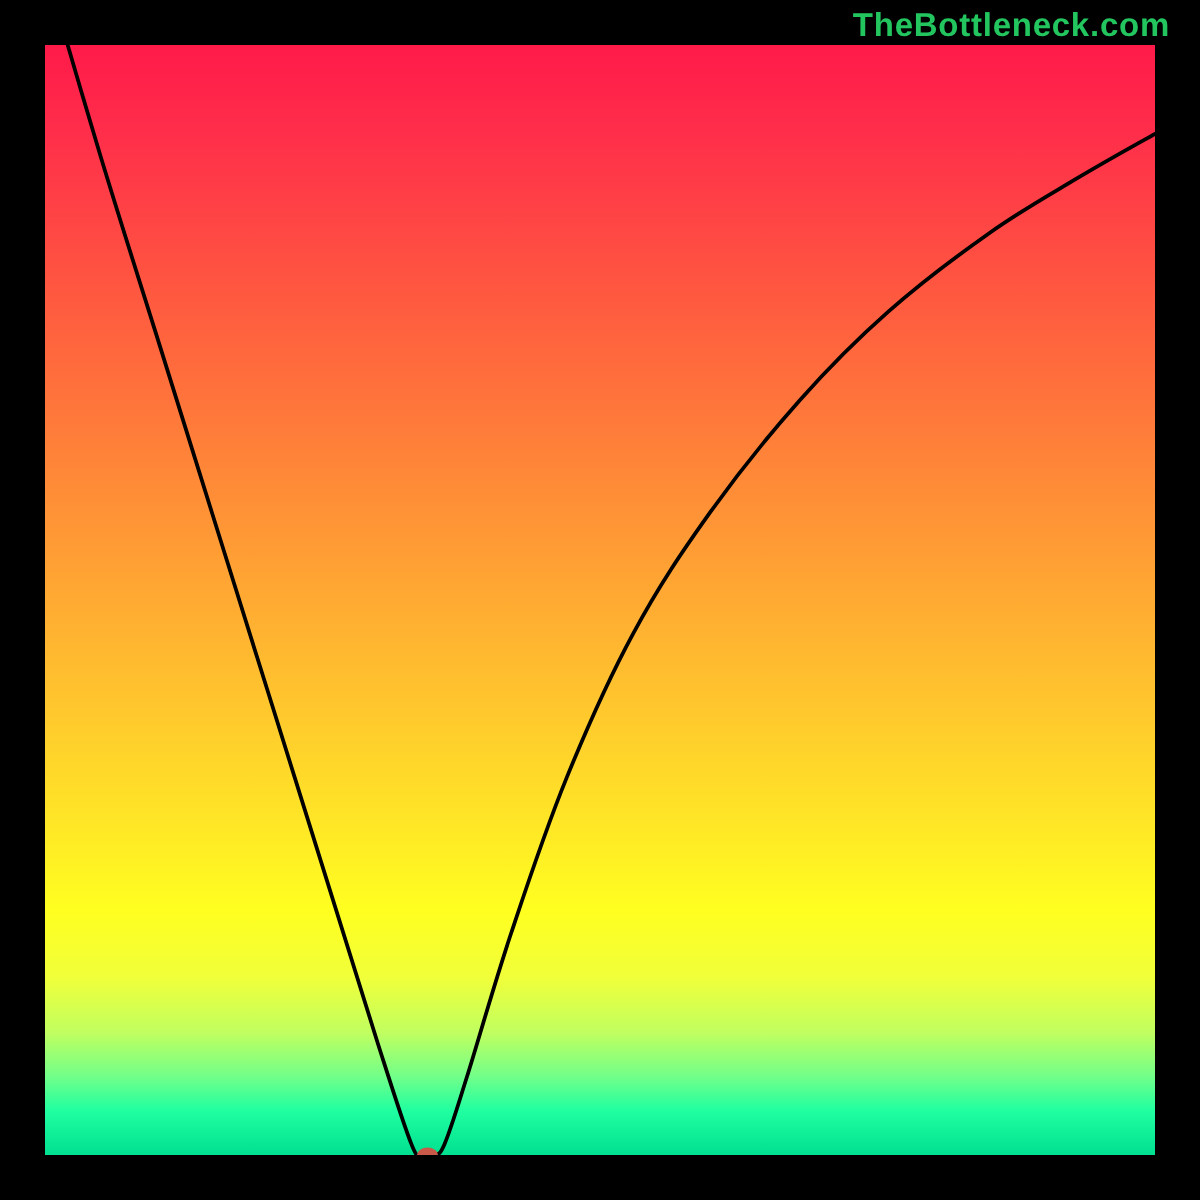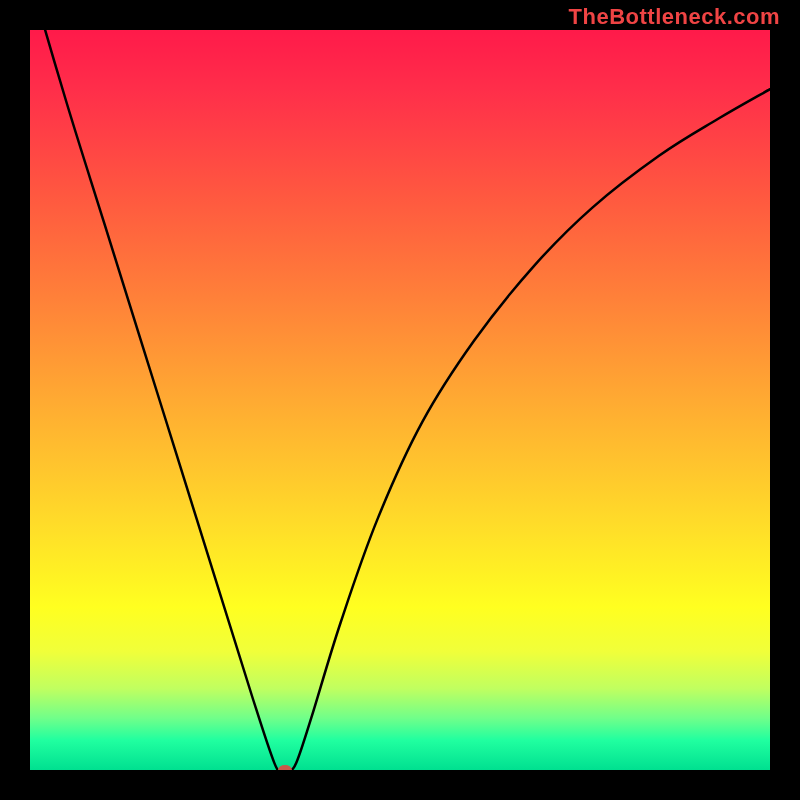--- a/index.html
+++ b/index.html
@@ -7,21 +7,21 @@
     width: 800px;
     height: 800px;
     background: #000;
     position: relative;
     font-family: Arial, sans-serif;
   }
   .watermark {
     position: absolute;
     top: 4px;
     right: 20px;
-    color: #ef4444;
+    color: #22c55e;
     font-size: 22px;
     font-weight: bold;
     letter-spacing: 0.5px;
     z-index: 10;
   }
   .plot-area {
     position: absolute;
     left: 30px;
     top: 30px;
     width: 740px;

